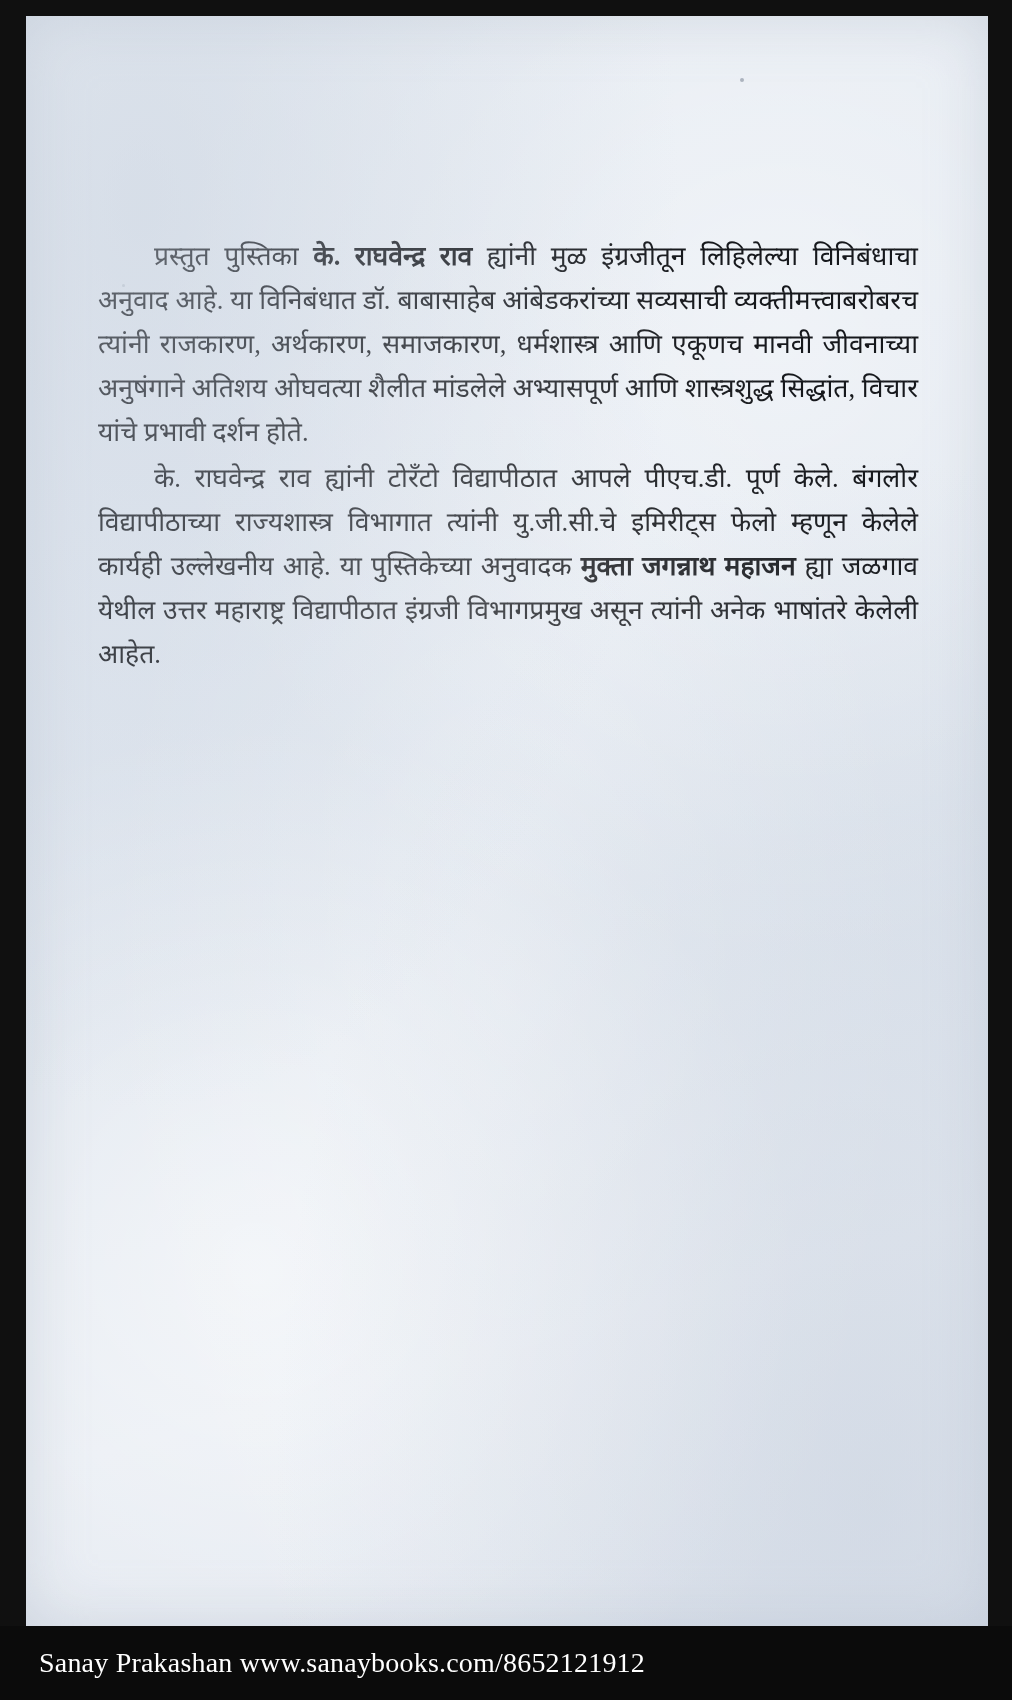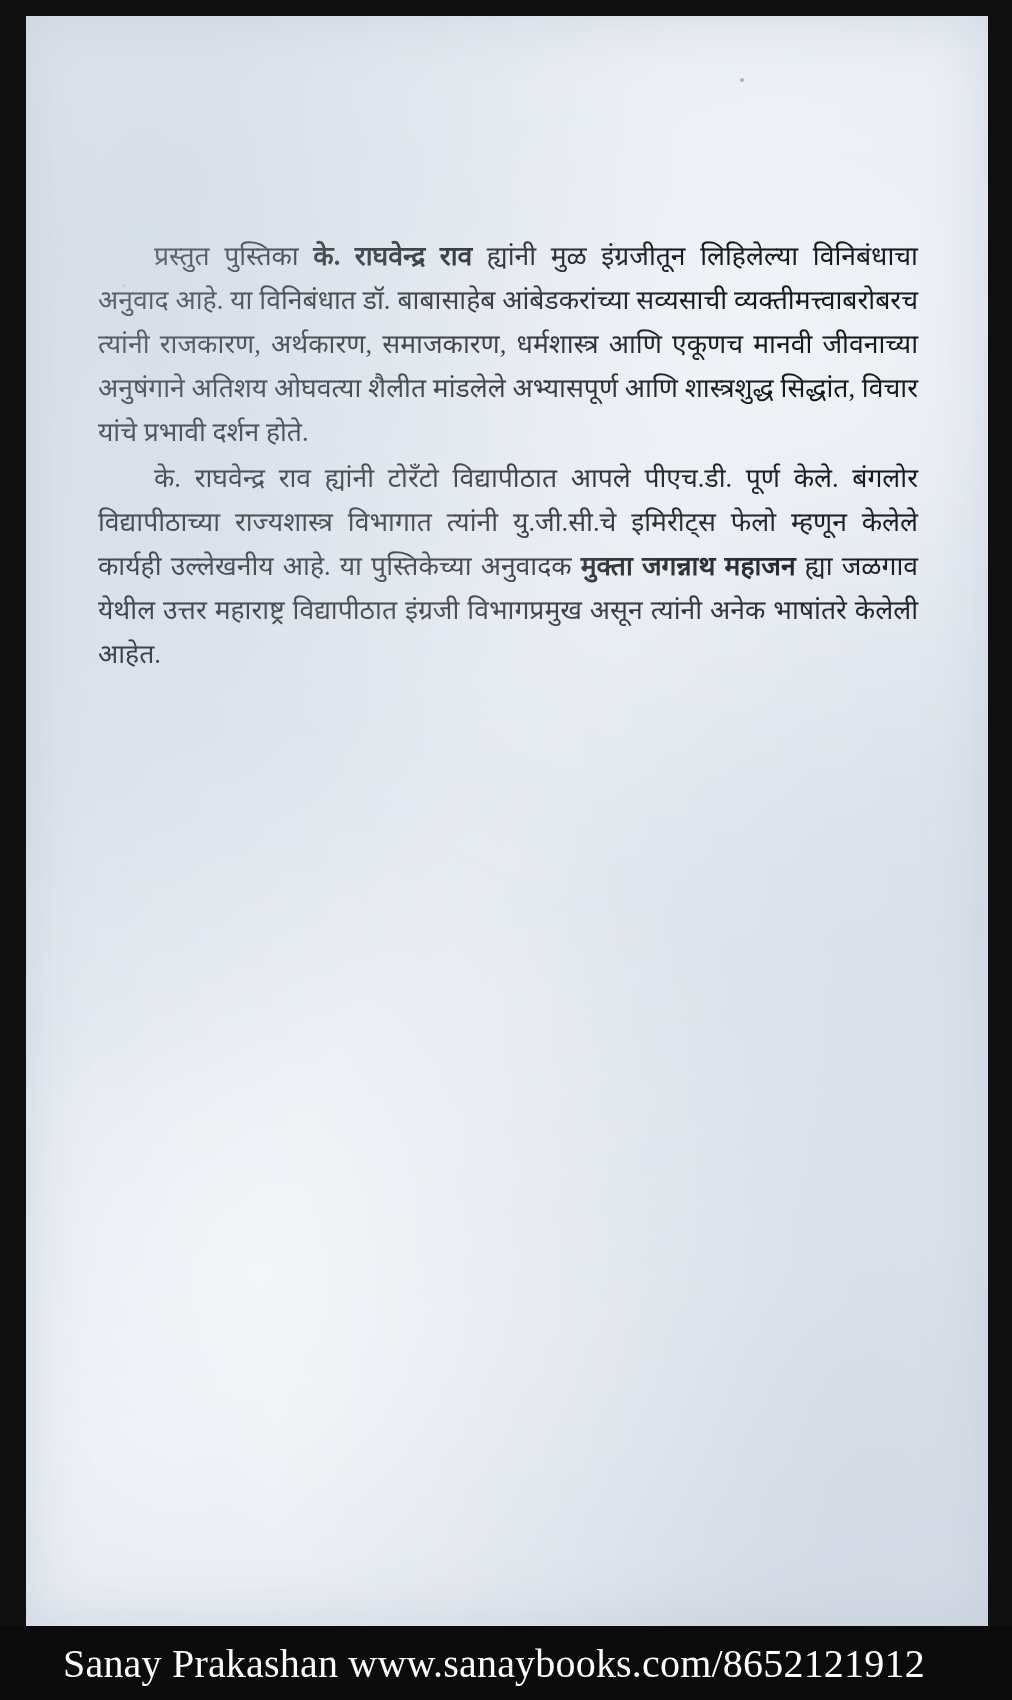--- a/index.html
+++ b/index.html
@@ -81,25 +81,24 @@
     bottom: 0;
     width: 1012px;
     height: 74px;
     background: #0b0b0b;
     display: flex;
     align-items: center;
   }
   .footer-text {
     color: #ffffff;
     font-family: "Liberation Serif", "DejaVu Serif", serif;
-    font-size: 40px;
+    font-size: 28px;
     letter-spacing: 0.2px;
     padding-left: 39px;
     white-space: nowrap;
-    margin-left: 24px;
   }
 </style>
 </head>
 <body>
 
 <div class="scan">
 
   <div class="page">
 
     <span class="speck" style="left:714px; top:62px;"></span>

